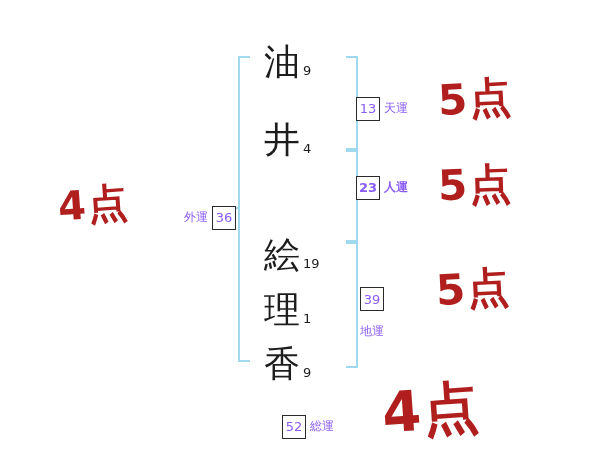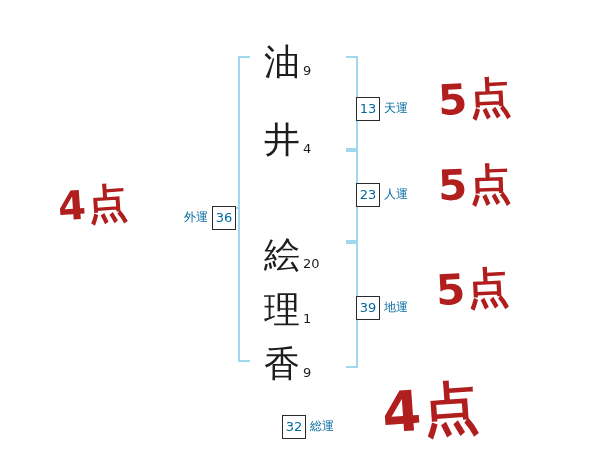--- a/index.html
+++ b/index.html
@@ -33,32 +33,32 @@
     position:absolute;left:230px;top:207px;width:9px;height:0;
     border-top:2px solid #a0d8ef;
   }
   .bracket-r{border:2px solid #a0d8ef;border-left:none;width:10px;left:346px;}
   .bracket-r1{top:56px;height:90px;}
   .bracket-r2{top:150px;height:88px;}
   .bracket-r3{top:242px;height:122px;}
   
   .fortune{
     position:absolute;display:flex;align-items:center;
-    color:#0369a1;
+    color:#8b5cf6;
   }
   .fbox{
     display:inline-flex;align-items:center;justify-content:center;
     width:22px;height:22px;border:1.5px solid #2a2a2a;
     font-size:13px;background:#fff;flex:0 0 auto;
   }
   .flabel{font-size:12px;margin:12px 4px;white-space:nowrap;}
   .fortune-gaiun{left:180px;top:197px;text-align:center;}
   .fortune-tenun{left:356px;top:88px;}
-  .fortune-jinun{left:356px;top:174px;}
-  .fortune-chiun{left:356px;top:287px;}
+  .fortune-jinun{left:356px;top:167px;font-weight:bold;}
+  .fortune-chiun{left:356px;top:287px;flex-direction:column;}
   .fortune-soun{left:282px;top:406px;}
   
   .score{
     position:absolute;
     color:#b01e1e;
     font-weight:bold;
     line-height:1;
     letter-spacing:2px;
   }
   .score-gaiun{left:58px;top:184px;font-size:40px;transform:rotate(-4deg);}
@@ -75,21 +75,21 @@
   <div class="char-row row-0">
     <span class="char-glyph">油</span>
     <span class="stroke-num">9</span>
   </div>
   <div class="char-row row-1">
     <span class="char-glyph">井</span>
     <span class="stroke-num">4</span>
   </div>
   <div class="char-row row-2">
     <span class="char-glyph">絵</span>
-    <span class="stroke-num">20</span>
+    <span class="stroke-num">19</span>
   </div>
   <div class="char-row row-3">
     <span class="char-glyph">理</span>
     <span class="stroke-num">1</span>
   </div>
   <div class="char-row row-4">
     <span class="char-glyph">香</span>
     <span class="stroke-num">9</span>
   </div>
 
@@ -109,21 +109,21 @@
   </div>
   <div class="fortune fortune-jinun">
     <span class="fbox">23</span>
     <span class="flabel">人運</span>
   </div>
   <div class="fortune fortune-chiun">
     <span class="fbox">39</span>
     <span class="flabel">地運</span>
   </div>
   <div class="fortune fortune-soun">
-    <span class="fbox">32</span>
+    <span class="fbox">52</span>
     <span class="flabel">総運</span>
   </div>
 
   <div class="score score-gaiun">4点</div>
   <div class="score score-tenun">5点</div>
   <div class="score score-jinun">5点</div>
   <div class="score score-chiun">5点</div>
   <div class="score score-soun">4点</div>
 
 </div>

